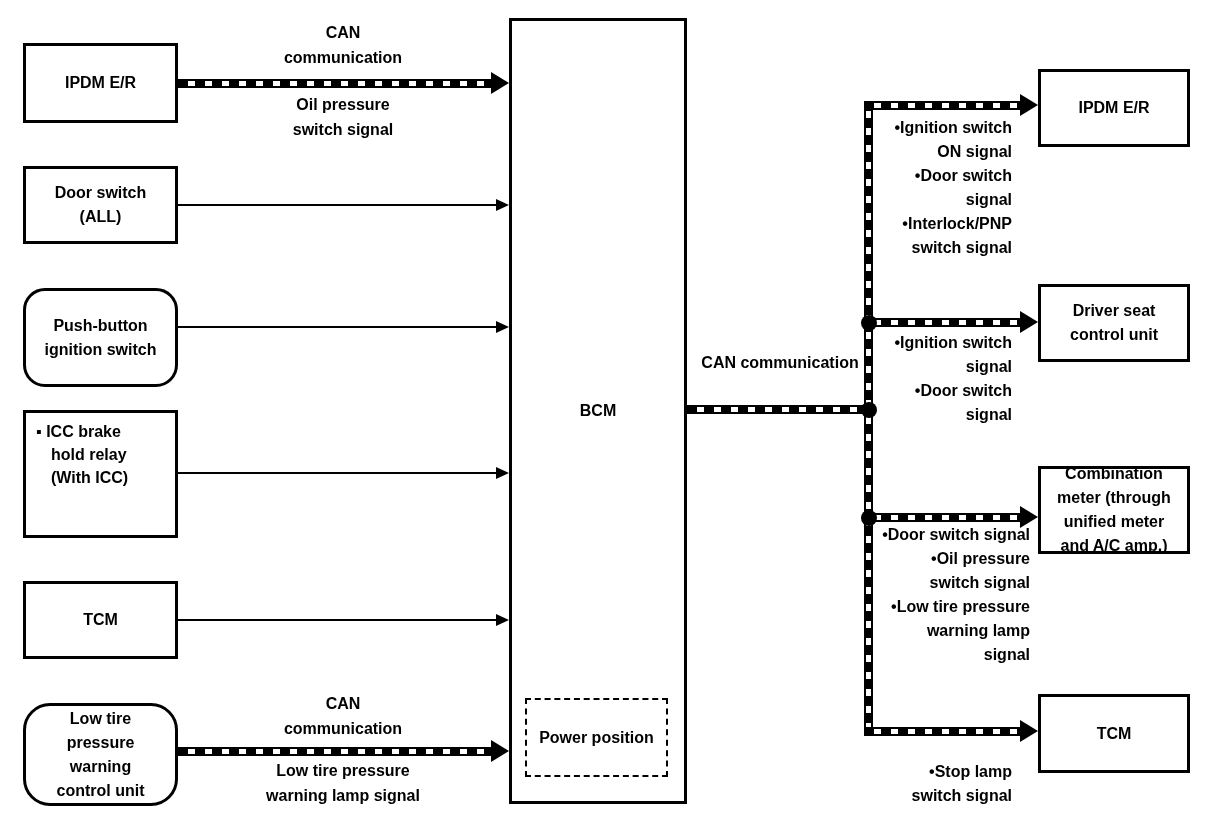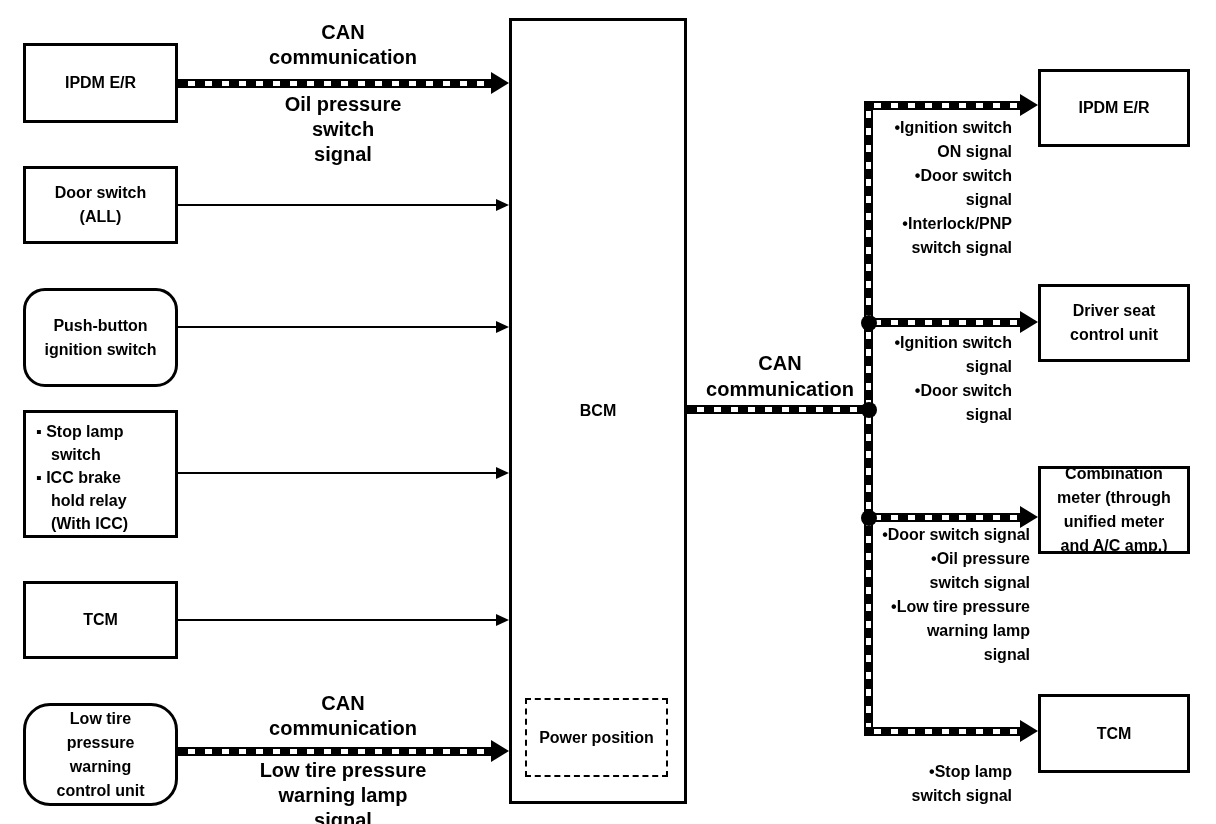--- a/index.html
+++ b/index.html
@@ -8,21 +8,21 @@
     font-family:"Liberation Sans", sans-serif;font-weight:bold;color:#000;
     overflow:hidden;
   }
   .box{
     position:absolute;box-sizing:border-box;border:3px solid #000;background:#fff;
     display:flex;align-items:center;justify-content:center;text-align:center;
     font-size:16px;line-height:24px;
   }
   .box.dashed{border:2px dashed #000;}
   .lbl{
-    position:absolute;font-size:20px;line-height:25px;text-align:center;
+    position:absolute;font-size:16px;line-height:25px;text-align:center;
   }
   .thinline{position:absolute;height:2px;background:#000;}
   .thinhead{
     position:absolute;width:0;height:0;
     border-left:13px solid #000;border-top:6px solid transparent;border-bottom:6px solid transparent;
   }
   .canline-h{
     position:absolute;height:9px;
     background-image:repeating-linear-gradient(90deg,#000 0 10px,#fff 10px 17px),linear-gradient(#000,#000);
     background-size:100% 5px,100% 100%;
@@ -61,21 +61,20 @@
   <div class="box" style="left:23px;top:166px;width:155px;height:78px;padding:0 16px;justify-content:flex-end;">
     <span>Door switch (ALL)</span>
   </div>
 
   <div class="box" style="left:23px;top:288px;width:155px;height:99px;padding:0 16px;border-radius:22px;">
     <span>Push-button ignition switch</span>
   </div>
 
   <div class="box" style="left:23px;top:410px;width:155px;height:128px;align-items:flex-start;justify-content:flex-start;padding:7px 4px 0 10px;">
     <ul class="boxlist" style="width:108px;">
-      <li>Stop lamp switch</li>
       <li>ICC brake hold relay (With ICC)</li>
     </ul>
   </div>
 
   <div class="box" style="left:23px;top:581px;width:155px;height:78px;">
     <span>TCM</span>
   </div>
 
   <div class="box" style="left:23px;top:703px;width:155px;height:103px;padding:0 16px;line-height:24px;border-radius:27px;">
     <span>Low tire pressure warning control unit</span>

